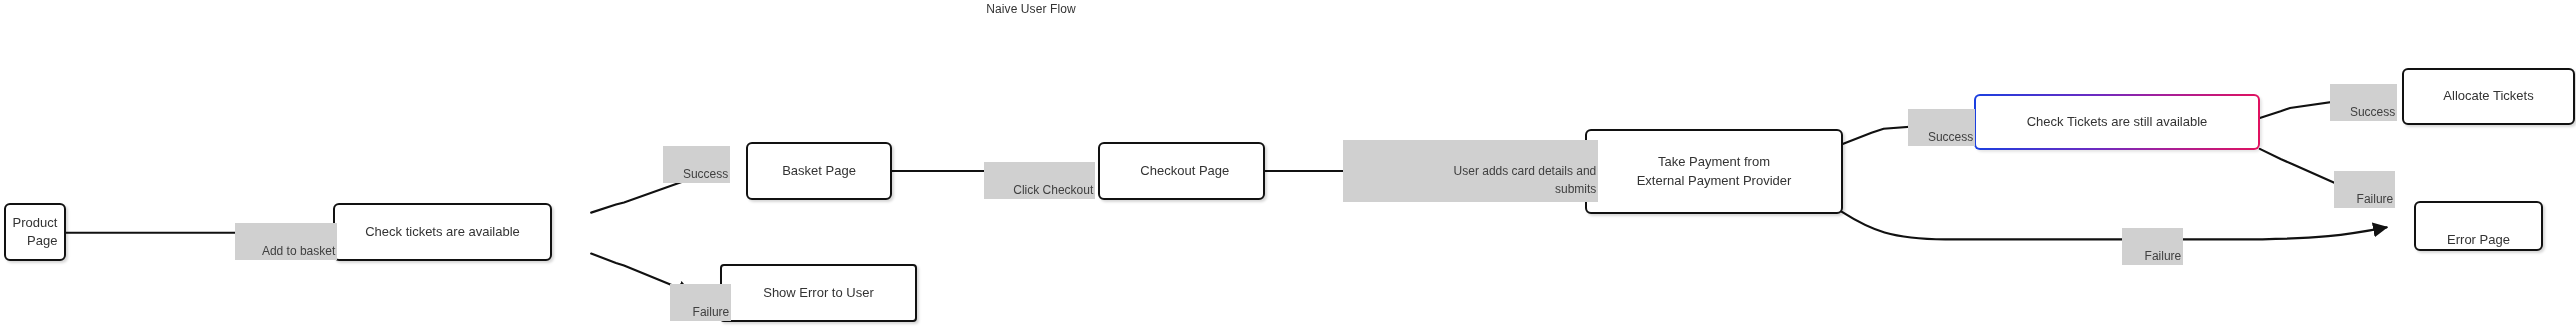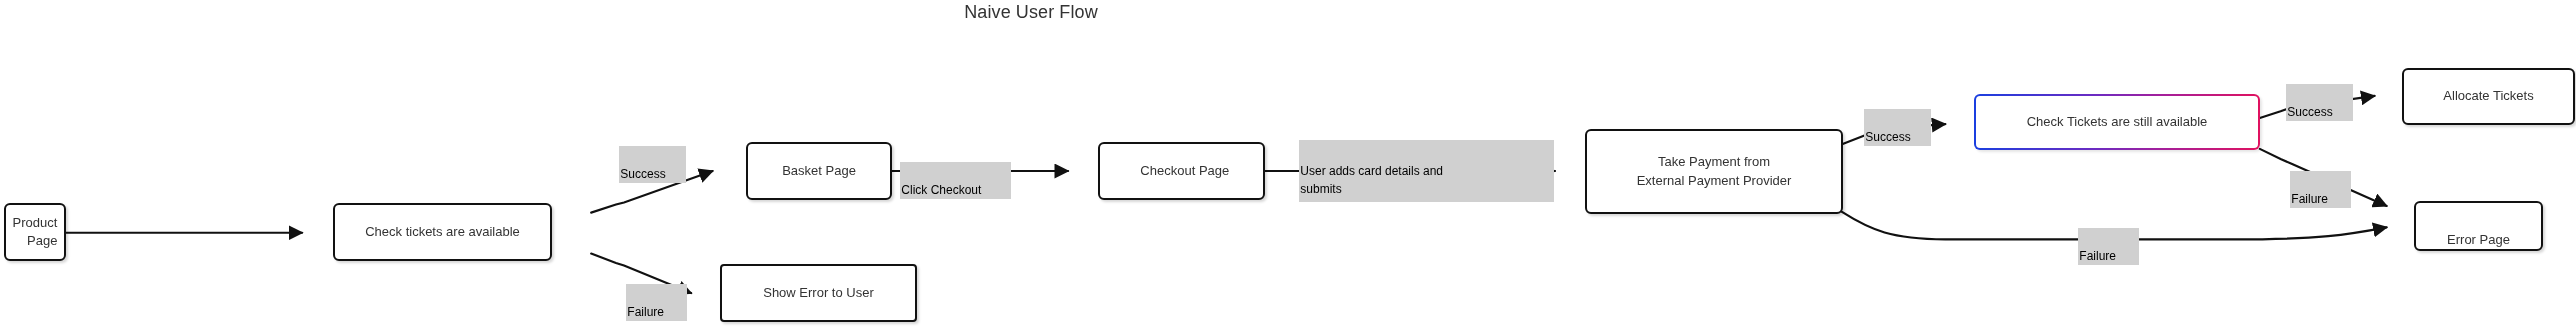--- a/index.html
+++ b/index.html
@@ -20,21 +20,21 @@
     background: #ffffff;
   }
 
   
   .chart-title {
     position: absolute;
     left: 0;
     top: 2px;
     width: 2062px;
     text-align: center;
-    font-size: 18px;
+    font-size: 12px;
     color: #333333;
     letter-spacing: 0.1px;
     white-space: nowrap;
   }
 
   
   #edges {
     position: absolute;
     left: 0;
     top: 0;
@@ -81,27 +81,28 @@
     box-shadow: 2px 2px 2.7px rgba(0,0,0,0.10);
   }
   .node.gradient .label {
     padding: 0 9.4px;
   }
 
   
   .edge-label {
     position: absolute;
     background: #d0d0d0;
-    color: #000000;
+    color: #404040;
     font-size: 12px;
     line-height: 1.5;
     padding: 0.7px 1.3px;
     white-space: pre-line;
-    text-align: left;
+    text-align: right;
     z-index: 4;
+    margin-left: 44px;
   }
 </style>
 </head>
 <body>
 
 <div id="stage">
 
   <div class="chart-title">Naive User Flow</div>
 
   <svg id="edges" viewBox="0 0 3840 498" width="2576" height="334" xmlns="http://www.w3.org/2000/svg">
@@ -163,30 +164,33 @@
   </div>
 
   <div class="node" style="left:2402px; top:68px; width:173px; height:57px;">
     <span class="label">Allocate Tickets</span>
   </div>
 
   <div class="node" style="left:2414px; top:201px; width:129px; height:50px;align-items:flex-end;">
     <span class="label">Error Page</span>
   </div>
 
+  <div class="edge-label" style="left: 191px; top: 223px; width: 99px;">
+    <span>Add to basket</span>
+  </div>
 
   <div class="edge-label" style="left: 619px; top: 146px; width: 64px;">
     <span>Success</span>
   </div>
 
   <div class="edge-label" style="left: 626px; top: 284px; width: 58px;">
     <span>Failure</span>
   </div>
 
-  <div class="edge-label" style="left: 900px; top: 162px; width: 108px;">
+  <div class="edge-label" style="left: 940px; top: 162px; width: 108px;">
     <span>Click Checkout</span>
   </div>
 
   <div class="edge-label" style="left: 1299px; top: 140px; width: 252px; padding: 4px 1.3px;">
     <span>User adds card details and
 submits</span>
   </div>
 
   <div class="edge-label" style="left: 1864px; top: 109px; width: 64px;">
     <span>Success</span>

